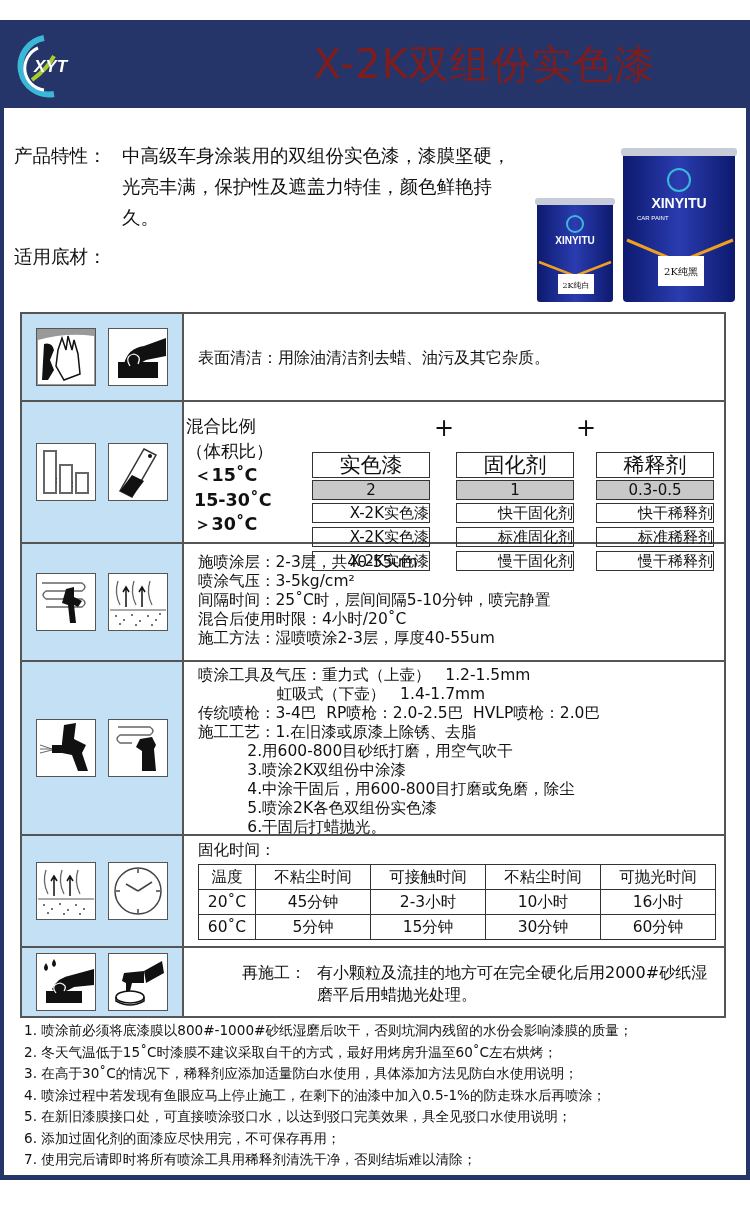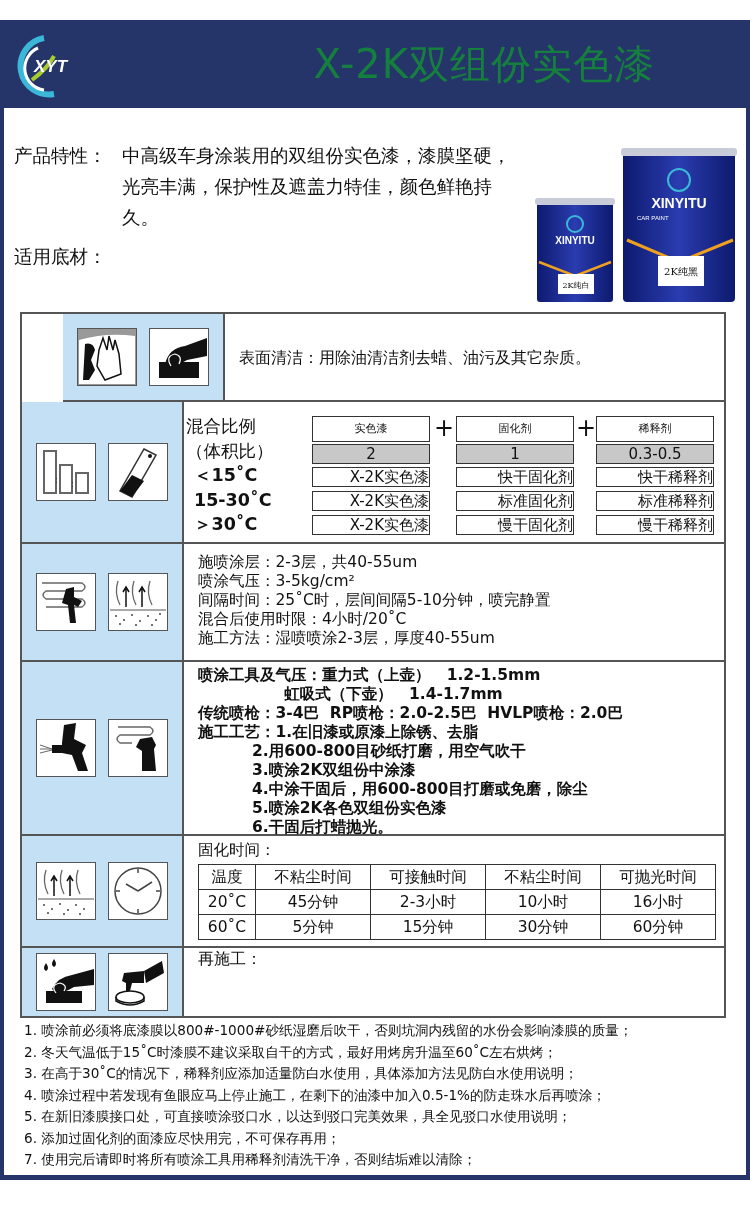--- a/index.html
+++ b/index.html
@@ -1,55 +1,55 @@
 <!DOCTYPE html>
 <html><head>
 <meta charset="utf-8">
 <style>
   html,body{margin:0;padding:0;background:#ffffff;}
   body{width:750px;height:1220px;position:relative;overflow:hidden;font-family:"DejaVu Sans","Liberation Sans",sans-serif;color:#111;}
   .frame{position:absolute;left:0;top:20px;width:750px;height:1160px;background:#25356a;}
   .header{position:absolute;left:0;top:20px;width:673px;height:88px;}
   .logo{position:absolute;left:14px;top:14px;width:70px;height:64px;}
-  .title{position:absolute;right:18px;top:20px;font-size:40px;color:#15803d;letter-spacing:1px;font-family:"DejaVu Sans","Liberation Sans",sans-serif;line-height:48px;}
+  .title{position:absolute;right:18px;top:20px;font-size:40px;color:#7f1d1d;letter-spacing:1px;font-family:"DejaVu Sans","Liberation Sans",sans-serif;line-height:48px;}
   .inner{position:absolute;left:4px;top:108px;width:742px;height:1067px;background:#ffffff;}
   .intro{position:absolute;left:14px;top:140px;width:500px;font-size:18.5px;line-height:31px;}
   .intro .row{display:flex;margin-bottom:8px;}
   .intro .lbl{width:108px;flex:none;}
   .intro .val{flex:1;}
   .cans{position:absolute;left:525px;top:140px;width:215px;height:165px;}
   .table{position:absolute;left:20px;top:312px;width:706px;border:2px solid #555;box-sizing:border-box;}
   .sec{display:flex;border-bottom:2px solid #555;}
   .sec:last-child{border-bottom:none;}
   .ico-col{width:160px;flex:none;background:#c4e0f4;border-right:2px solid #555;display:flex;align-items:center;justify-content:center;gap:12px;}
   .ibox{width:60px;height:58px;border:1.5px solid #555;background:#fff;box-sizing:border-box;display:flex;align-items:center;justify-content:center;}
   .content{flex:1;padding:0 14px;font-size:15.5px;line-height:19px;}
-  .s1{height:86px;margin-left:41px;}
+  .s1{height:86px;}
   .s1 .content{display:flex;align-items:center;font-size:16px;}
   .s2{height:140px;}
   .mix{position:relative;height:140px;}
   .mix .lbls{position:absolute;left:2px;top:12px;font-size:17.5px;line-height:24.5px;}
   .mix .lbls div:nth-child(n+3){padding-left:8px;font-weight:bold;}
   .mcol{position:absolute;top:14px;width:118px;}
-  .mhead{height:26px;border:1.5px solid #333;box-sizing:border-box;text-align:center;font-size:11px;line-height:24px;margin-bottom:2px;}
+  .mhead{height:26px;border:1.5px solid #333;box-sizing:border-box;text-align:center;font-size:21px;line-height:24px;margin-bottom:2px;margin-top:36px;}
   .mval{height:20px;border:1.5px solid #333;box-sizing:border-box;text-align:center;font-size:15px;line-height:18px;background:#c8c8c8;margin-bottom:3px;}
   .mcell{height:20px;border:1.5px solid #333;box-sizing:border-box;text-align:right;font-size:15px;line-height:18px;margin-bottom:4px;}
   .plus{position:absolute;top:12px;font-size:24px;line-height:28px;}
   .s3{height:116px;}
   .s3 .content{padding-top:9px;}
   .s4{height:172px;}
   .s4 .content{padding-top:4px;}
-  .s4 .line{white-space:pre;font-weight:bold;}
+  .s4 .line{white-space:pre;}
   .s5{height:110px;}
   .s5 .content{padding-top:5px;}
   .cure-title{font-size:15.5px;margin-bottom:4px;}
   table.cure{border-collapse:collapse;width:518px;font-size:15.5px;}
   table.cure td{border:1.5px solid #333;text-align:center;height:24px;padding:0;}
   .s6{height:68px;}
-  .s6 .content{font-size:16px;line-height:22px;}
+  .s6 .content{padding-top:14px;font-size:16px;line-height:22px;margin-left:44px;}
   .s6 .rowx{display:flex;}
   .s6 .lbl{flex:none;width:75px;}
   .notes{position:absolute;left:24px;top:1020px;width:710px;font-size:13.6px;line-height:21.5px;}
 </style>
 </head>
 <body>
 
 <div class="frame"></div>
 
 <div class="header">
@@ -319,20 +319,21 @@
             <ellipse cx="20" cy="42" rx="14" ry="6" fill="#fff" stroke="#111" stroke-width="1.5"></ellipse>
             <path d="M6 42 V46 Q20 54 34 46 V42" fill="none" stroke="#111" stroke-width="1.5"></path>
             <path d="M14 18 L34 16 L34 28 L22 28 L20 36 L16 36 L16 28 L12 26Z" fill="#111"></path>
             <path d="M34 16 L52 6 L54 18 L36 28Z" fill="#111"></path>
           </svg>
       </div>
     </div>
     <div class="content">
       <div class="rowx">
         <div class="lbl">再施工：</div>
+        <div>有小颗粒及流挂的地方可在完全硬化后用2000#砂纸湿磨平后用蜡抛光处理。</div>
       </div>
     </div>
   </div>
 </div>
 
 <div class="notes">
   <div>1. 喷涂前必须将底漆膜以800#-1000#砂纸湿磨后吹干，否则坑洞内残留的水份会影响漆膜的质量；</div>
   <div>2. 冬天气温低于15˚C时漆膜不建议采取自干的方式，最好用烤房升温至60˚C左右烘烤；</div>
   <div>3. 在高于30˚C的情况下，稀释剂应添加适量防白水使用，具体添加方法见防白水使用说明；</div>
   <div>4. 喷涂过程中若发现有鱼眼应马上停止施工，在剩下的油漆中加入0.5-1%的防走珠水后再喷涂；</div>

